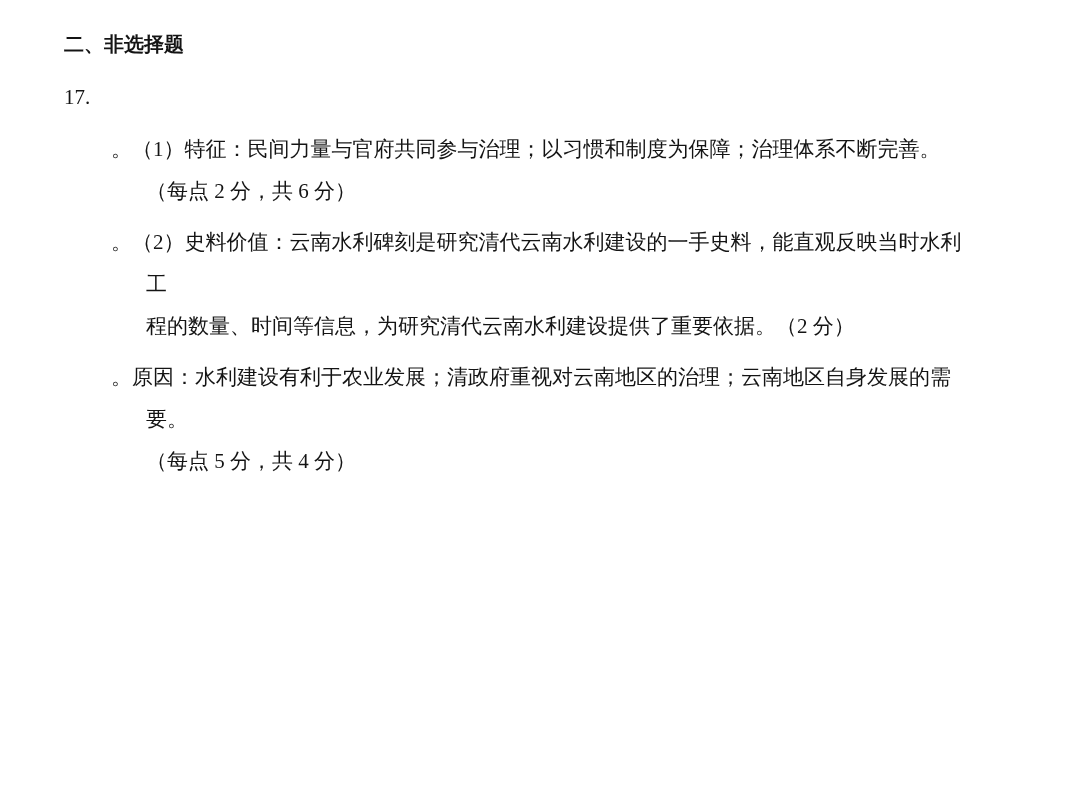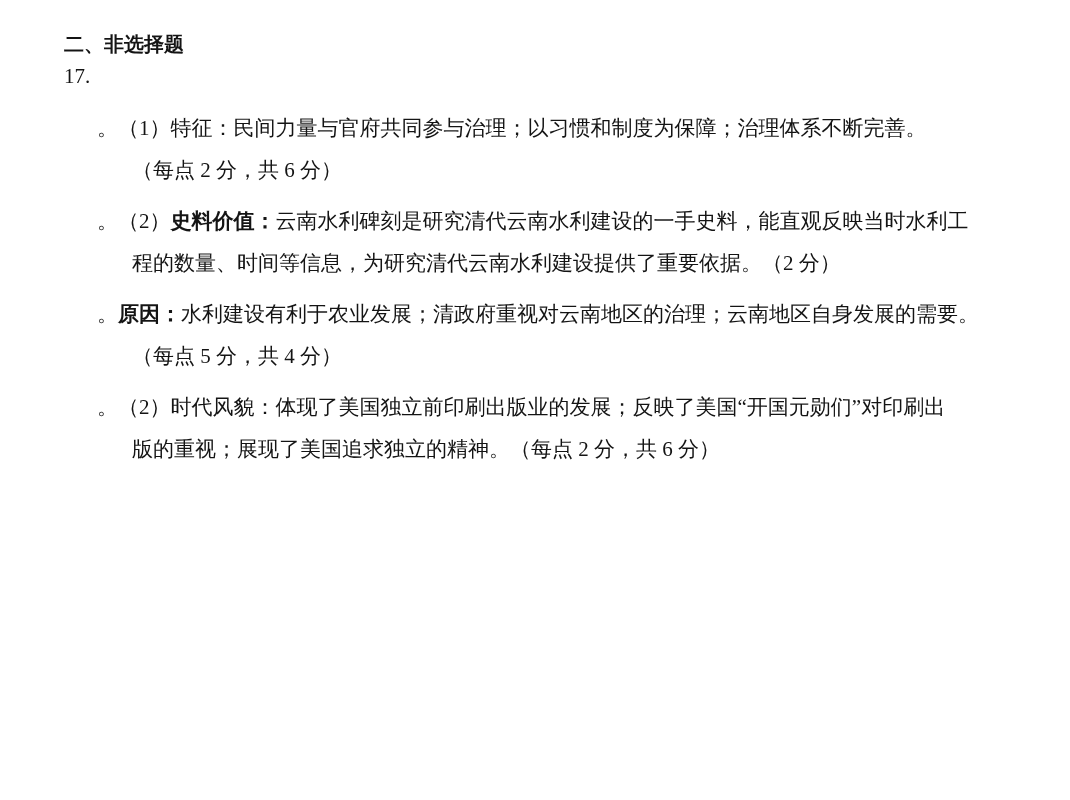--- a/index.html
+++ b/index.html
@@ -16,32 +16,32 @@
     border-radius: 24px;
   }
   .section-title {
     font-size: 20px;
     font-weight: 700;
     line-height: 26px;
   }
   .qnum {
     font-size: 21px;
     line-height: 26px;
-    margin: 6px 0 18px 0;
+    margin: 27px 0 18px 0;
   }
   .item {
-    margin: 9px 2px;
+    margin: 9px 16px;
     font-size: 21px;
     line-height: 42px;
     padding-left: 66px;   
     text-indent: -35px;   
     white-space: pre-wrap;
     word-break: break-all;
   }
-  .kw { font-weight: 700; }
+  .kw { font-weight: 400; }
 </style>
 </head>
 <body>
 
 <div class="page">
   <div class="section-title">二、非选择题</div>
 
   <div class="qnum">17.</div>
 
   <p class="item"><span>。（1）特征：民间力量与官府共同参与治理；以习惯和制度为保障；治理体系不断完善。
@@ -49,15 +49,13 @@
 
   <p class="item"><span>。（2）</span><span class="kw">史料价值：</span><span>云南水利碑刻是研究清代云南水利建设的一手史料，能直观反映当时水利工
 程的数量、时间等信息，为研究清代云南水利建设提供了重要依据。（2 分）</span></p>
 
   <p class="item"><span>。</span><span class="kw">原因：</span><span>水利建设有利于农业发展；清政府重视对云南地区的治理；云南地区自身发展的需要。
 （每点 5 分，共 4 分）</span></p>
 
 
 
 
-  <p class="item"><span>。（2）时代风貌：体现了美国独立前印刷出版业的发展；反映了美国“开国元勋们”对印刷出
-版的重视；展现了美国追求独立的精神。（每点 2 分，共 6 分）</span></p>
 </div>
 
 </body></html>

